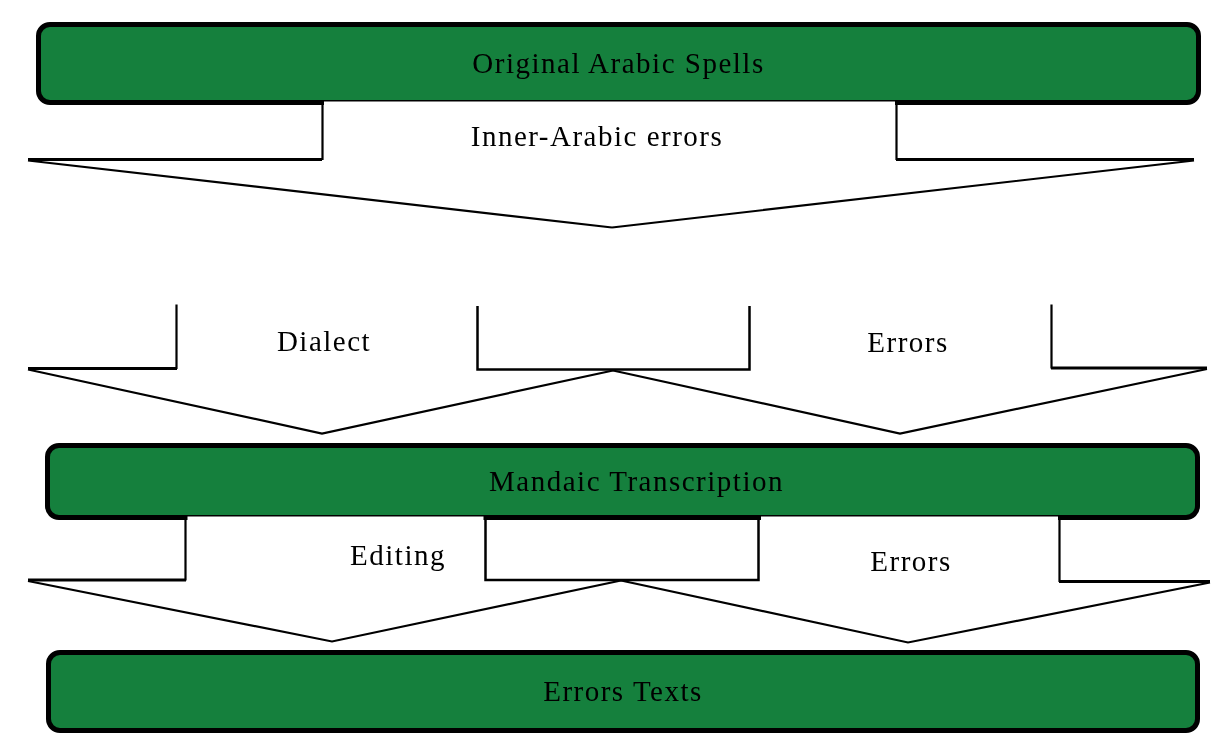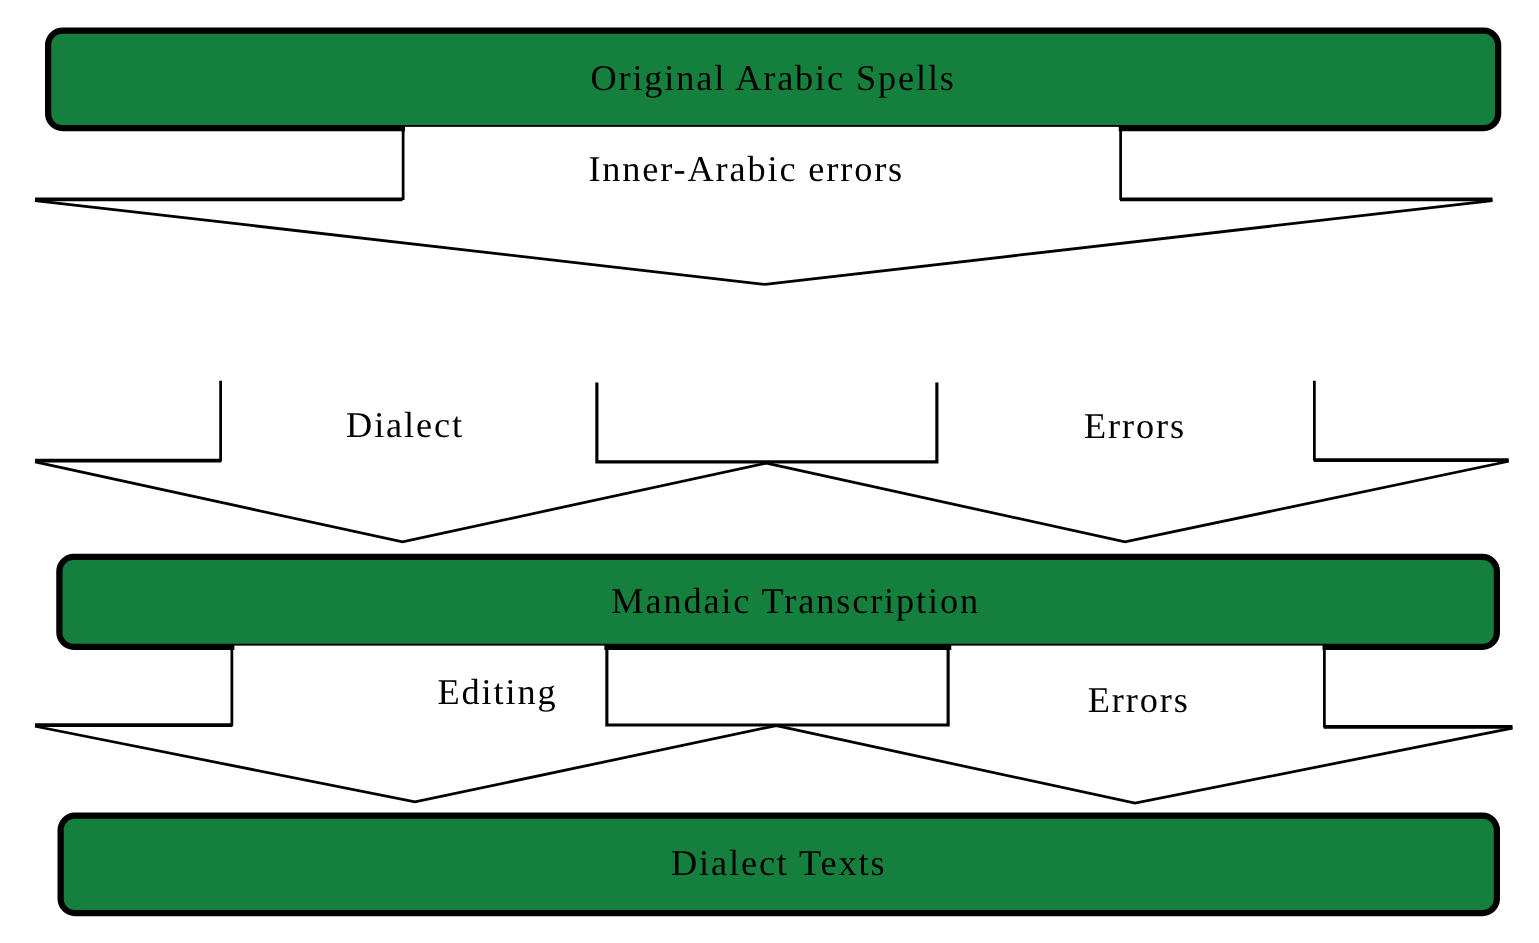--- a/index.html
+++ b/index.html
@@ -64,21 +64,21 @@
 
 <div class="canvas">
 
   <div class="node node-1">
     <span class="node-label">Original Arabic Spells</span>
   </div>
   <div class="node node-3">
     <span class="node-label">Mandaic Transcription</span>
   </div>
   <div class="node node-4">
-    <span class="node-label">Dialect Texts</span>
+    <span class="node-label">Errors Texts</span>
   </div>
 
   <svg class="lines" width="1231" height="754" viewBox="0 0 1231 754">
 
     <g fill="#ffffff" stroke="none">
       <rect x="324" y="101.5" width="571" height="58"></rect>
       <rect x="178.5" y="304.5" width="297" height="64"></rect>
       <rect x="752" y="304.5" width="298" height="64"></rect>
       <rect x="187.5" y="516.5" width="296" height="63"></rect>
       <rect x="761" y="516.5" width="297" height="63"></rect>

